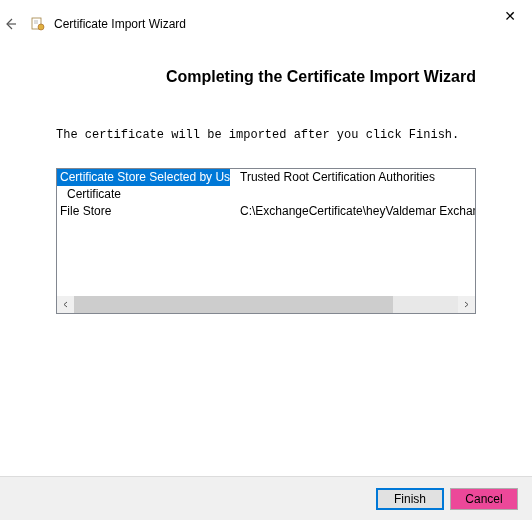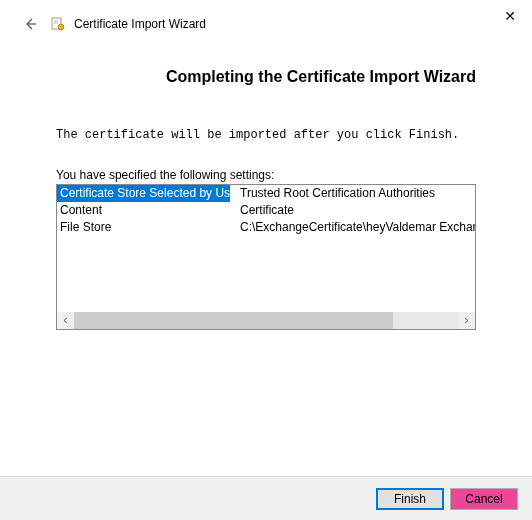--- a/index.html
+++ b/index.html
@@ -9,21 +9,21 @@
       font-family: 'Segoe UI', Tahoma, sans-serif;
       font-size: 12px;
       background: #fff;
       color: #000;
       position: relative;
     }
     .header {
       height: 48px;
       display: flex;
       align-items: center;
-      padding: 0 20px;
+      padding: 0 0;
       position: relative;
     }
     .back-arrow {
       width: 20px;
       height: 20px;
       display: flex;
       align-items: center;
       justify-content: center;
       cursor: pointer;
       margin-right: 10px;
@@ -178,29 +178,27 @@
       <line x1="4" y1="5" x2="8" y2="5" stroke="#888" stroke-width="0.6"></line>
       <line x1="4" y1="7" x2="8" y2="7" stroke="#888" stroke-width="0.6"></line>
     </svg>
   </div>
   <span class="header-title">Certificate Import Wizard</span>
 </div>
 
 <div class="content">
   <h1 class="main-heading">Completing the Certificate Import Wizard</h1>
   <p class="desc-text">The certificate will be imported after you click Finish.</p>
-  <p class="settings-label">You have specified the following settings:</p>
   <div class="settings-box">
     <div class="settings-rows">
       <div class="settings-row row-selected">
         <div class="cell-label">Certificate Store Selected by User</div>
         <div class="cell-value">Trusted Root Certification Authorities</div>
       </div>
       <div class="settings-row">
-        <div class="cell-label">Content</div>
         <div class="cell-value">Certificate</div>
       </div>
       <div class="settings-row">
         <div class="cell-label">File Store</div>
         <div class="cell-value">C:\ExchangeCertificate\heyValdemar Exchange Certi</div>
       </div>
     </div>
     <div class="hscrollbar">
       <div class="scroll-btn">
         <svg width="7" height="7" viewBox="0 0 7 7">

